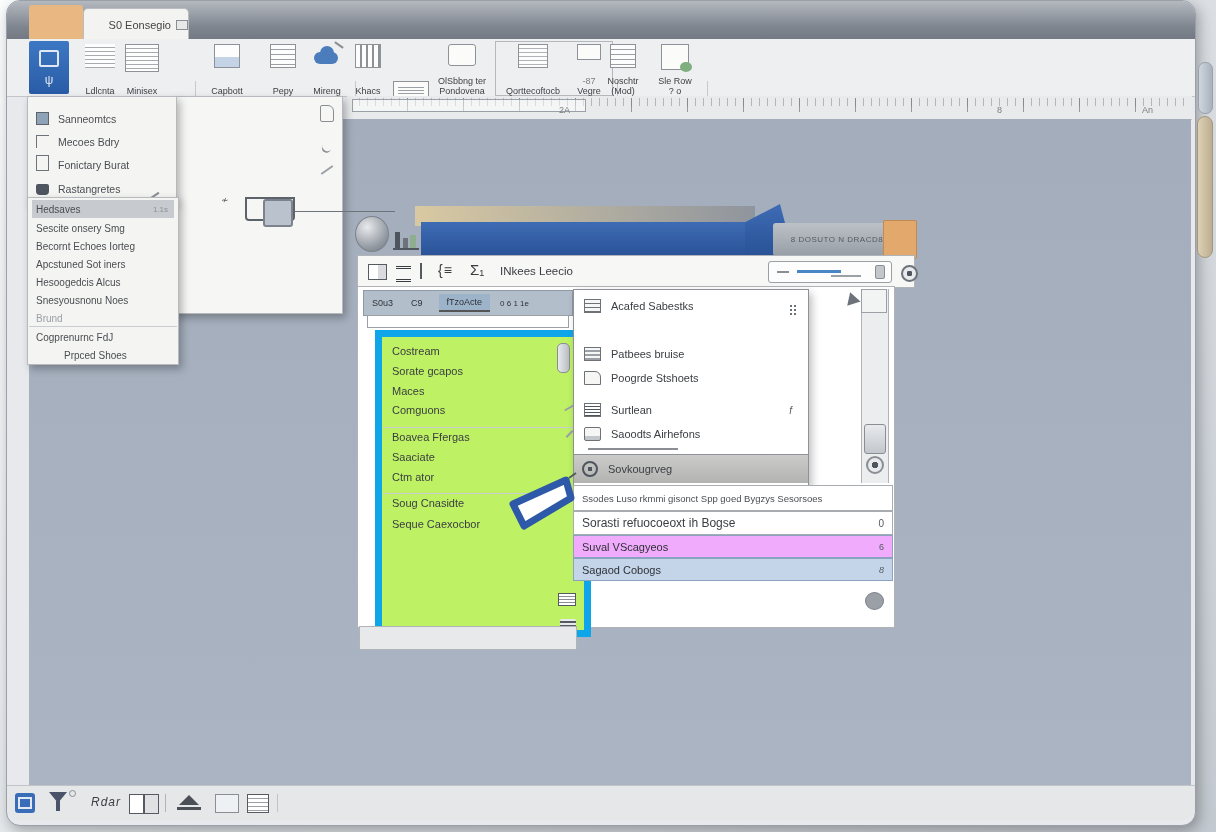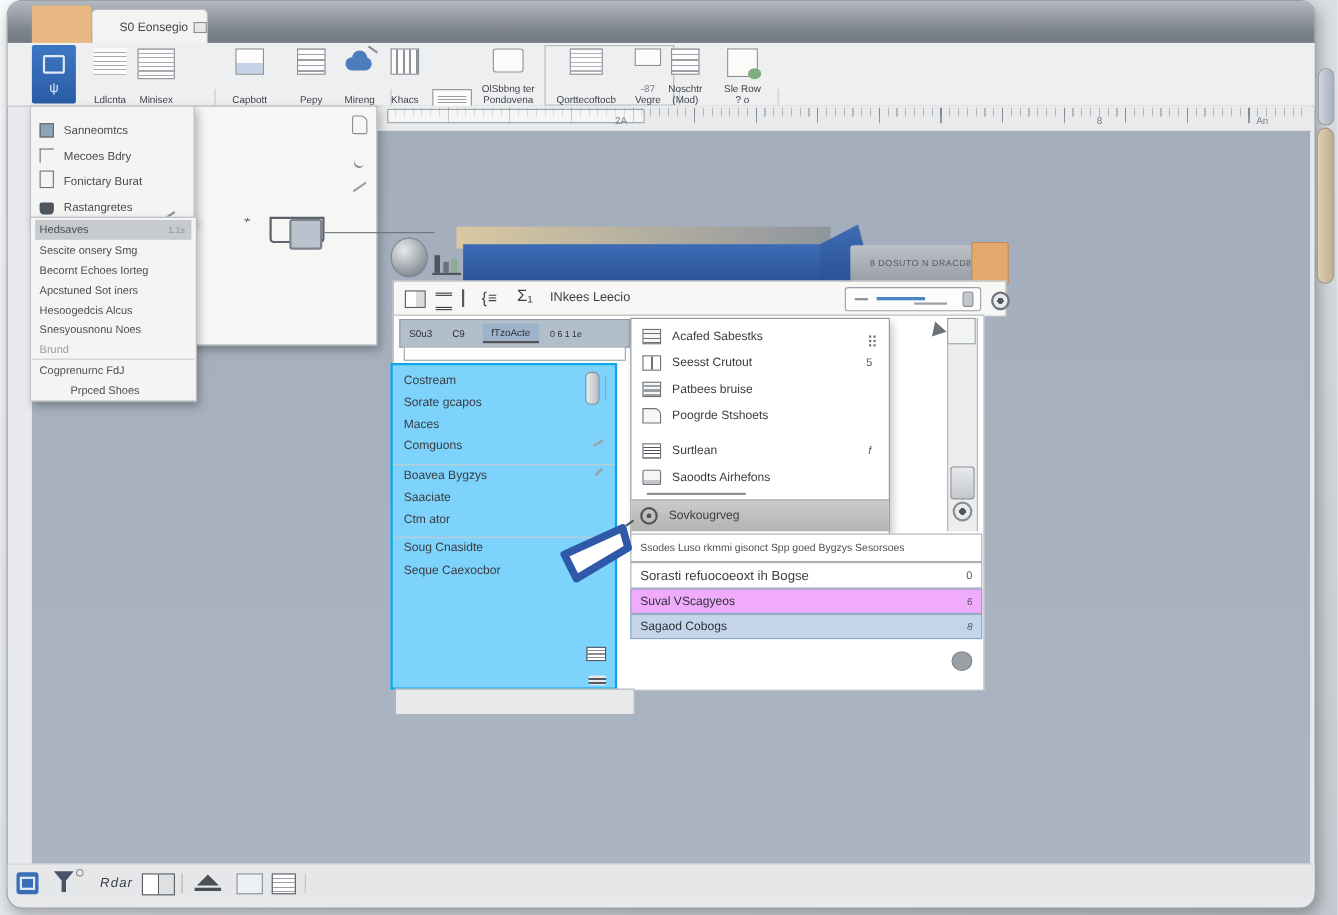--- a/index.html
+++ b/index.html
@@ -256,51 +256,46 @@
     <div class="abs dbody" style="left:2px;top:80px;width:536px;height:340px"></div>
 
     <div class="abs" style="left:8px;top:84px;width:208px;height:24px;background:#b3becb;border:1px solid #8e99a6;display:flex;align-items:center;font-size:9px;color:#2e3136">
       <span style="margin-left:8px">S0u3</span>
       <span style="margin-left:18px">C9</span>
       <span style="margin-left:16px;background:#9db3c9;border-bottom:2px solid #3e4races0;border-bottom:2px solid #555;padding:3px 8px">fTzoActe</span>
       <span style="margin-left:10px;font-size:8px">0 6 1 1e</span>
     </div>
     <div class="abs" style="left:12px;top:109px;width:200px;height:11px;background:#fff;border:1px solid #9aa0a6"></div>
 
-    <div class="abs" style="left:0;top:124px;width:202px;height:293px;background:#7dd3fc;border:2px solid #0ea5e9">
+    <div class="abs" style="left:20px;top:124px;width:202px;height:293px;background:#bef264;border:7px solid #0ea5e9">
       <span class="litem" style="top:8px">Costream</span>
       <span class="litem" style="top:28px">Sorate gcapos</span>
       <span class="litem" style="top:48px">Maces</span>
       <span class="litem" style="top:67px">Comguons</span>
       <span class="abs" style="right:14px;top:6px;width:11px;height:28px;border:1px solid #8a8e94;border-radius:5px;background:linear-gradient(90deg,#e8eaec,#b9bdc2)"></span>
       <span class="abs" style="right:8px;top:9px;width:1px;height:22px;background:#9aa0a6"></span>
       <span class="abs" style="right:10px;top:70px;width:10px;height:2px;background:#9aa0a6;transform:rotate(-30deg)"></span>
       <div class="psep" style="top:90px"></div>
-      <span class="litem" style="top:94px">Boavea Bygzys</span>
+      <span class="litem" style="top:94px">Boavea Ffergas</span>
       <span class="abs" style="right:10px;top:96px;width:9px;height:2px;background:#9aa0a6;transform:rotate(-45deg)"></span>
       <span class="litem" style="top:114px">Saaciate</span>
       <span class="litem" style="top:134px">Ctm ator</span>
       <div class="psep" style="top:156px"></div>
       <span class="litem" style="top:160px">Soug Cnasidte</span>
       <span class="litem" style="top:181px">Seque Caexocbor</span>
       <span class="abs" style="right:8px;top:256px;width:16px;height:11px;border:1px solid #555a60;background:repeating-linear-gradient(#fff 0 2px,#8a8e94 2px 3px)"></span>
       <span class="abs" style="right:8px;top:282px;width:16px;height:9px;background:repeating-linear-gradient(#e8eaec 0 2px,#555a60 2px 4px);border-radius:2px"></span>
     </div>
     <div class="abs" style="left:4px;top:420px;width:216px;height:22px;background:#e8e9ea;border:1px solid #b0b4b8"></div>
 
     <div class="abs" style="left:218px;top:83px;width:234px;height:196px;background:#fff;border:1px solid #8e9298;box-shadow:3px 4px 8px rgba(0,0,0,.25)">
       <div class="prow" style="top:4px">
         <span class="pic" style="background:repeating-linear-gradient(#f6f6f5 0 3px,#6d7278 3px 4px)"></span>
         <span>Acafed Sabestks</span>
         <span class="dots" style="position:absolute;right:14px"></span>
-      </div>
-      <div class="prow" style="top:28px">
-        <span class="pic" style="background:linear-gradient(90deg,#fff 45%,#6d7278 45%,#6d7278 55%,#fff 55%)"></span>
-        <span>Seesst Crutout</span>
-        <span style="position:absolute;right:13px;font-size:10px;color:#555a60">5</span>
       </div>
       <div class="prow" style="top:52px">
         <span class="pic" style="background:repeating-linear-gradient(#f6f6f5 0 2px,#9aa0a6 2px 4px)"></span>
         <span>Patbees bruise</span>
       </div>
       <div class="prow" style="top:76px">
         <span class="pic" style="border-radius:0 6px 0 0"></span>
         <span>Poogrde Stshoets</span>
       </div>
       <div class="prow" style="top:108px">

